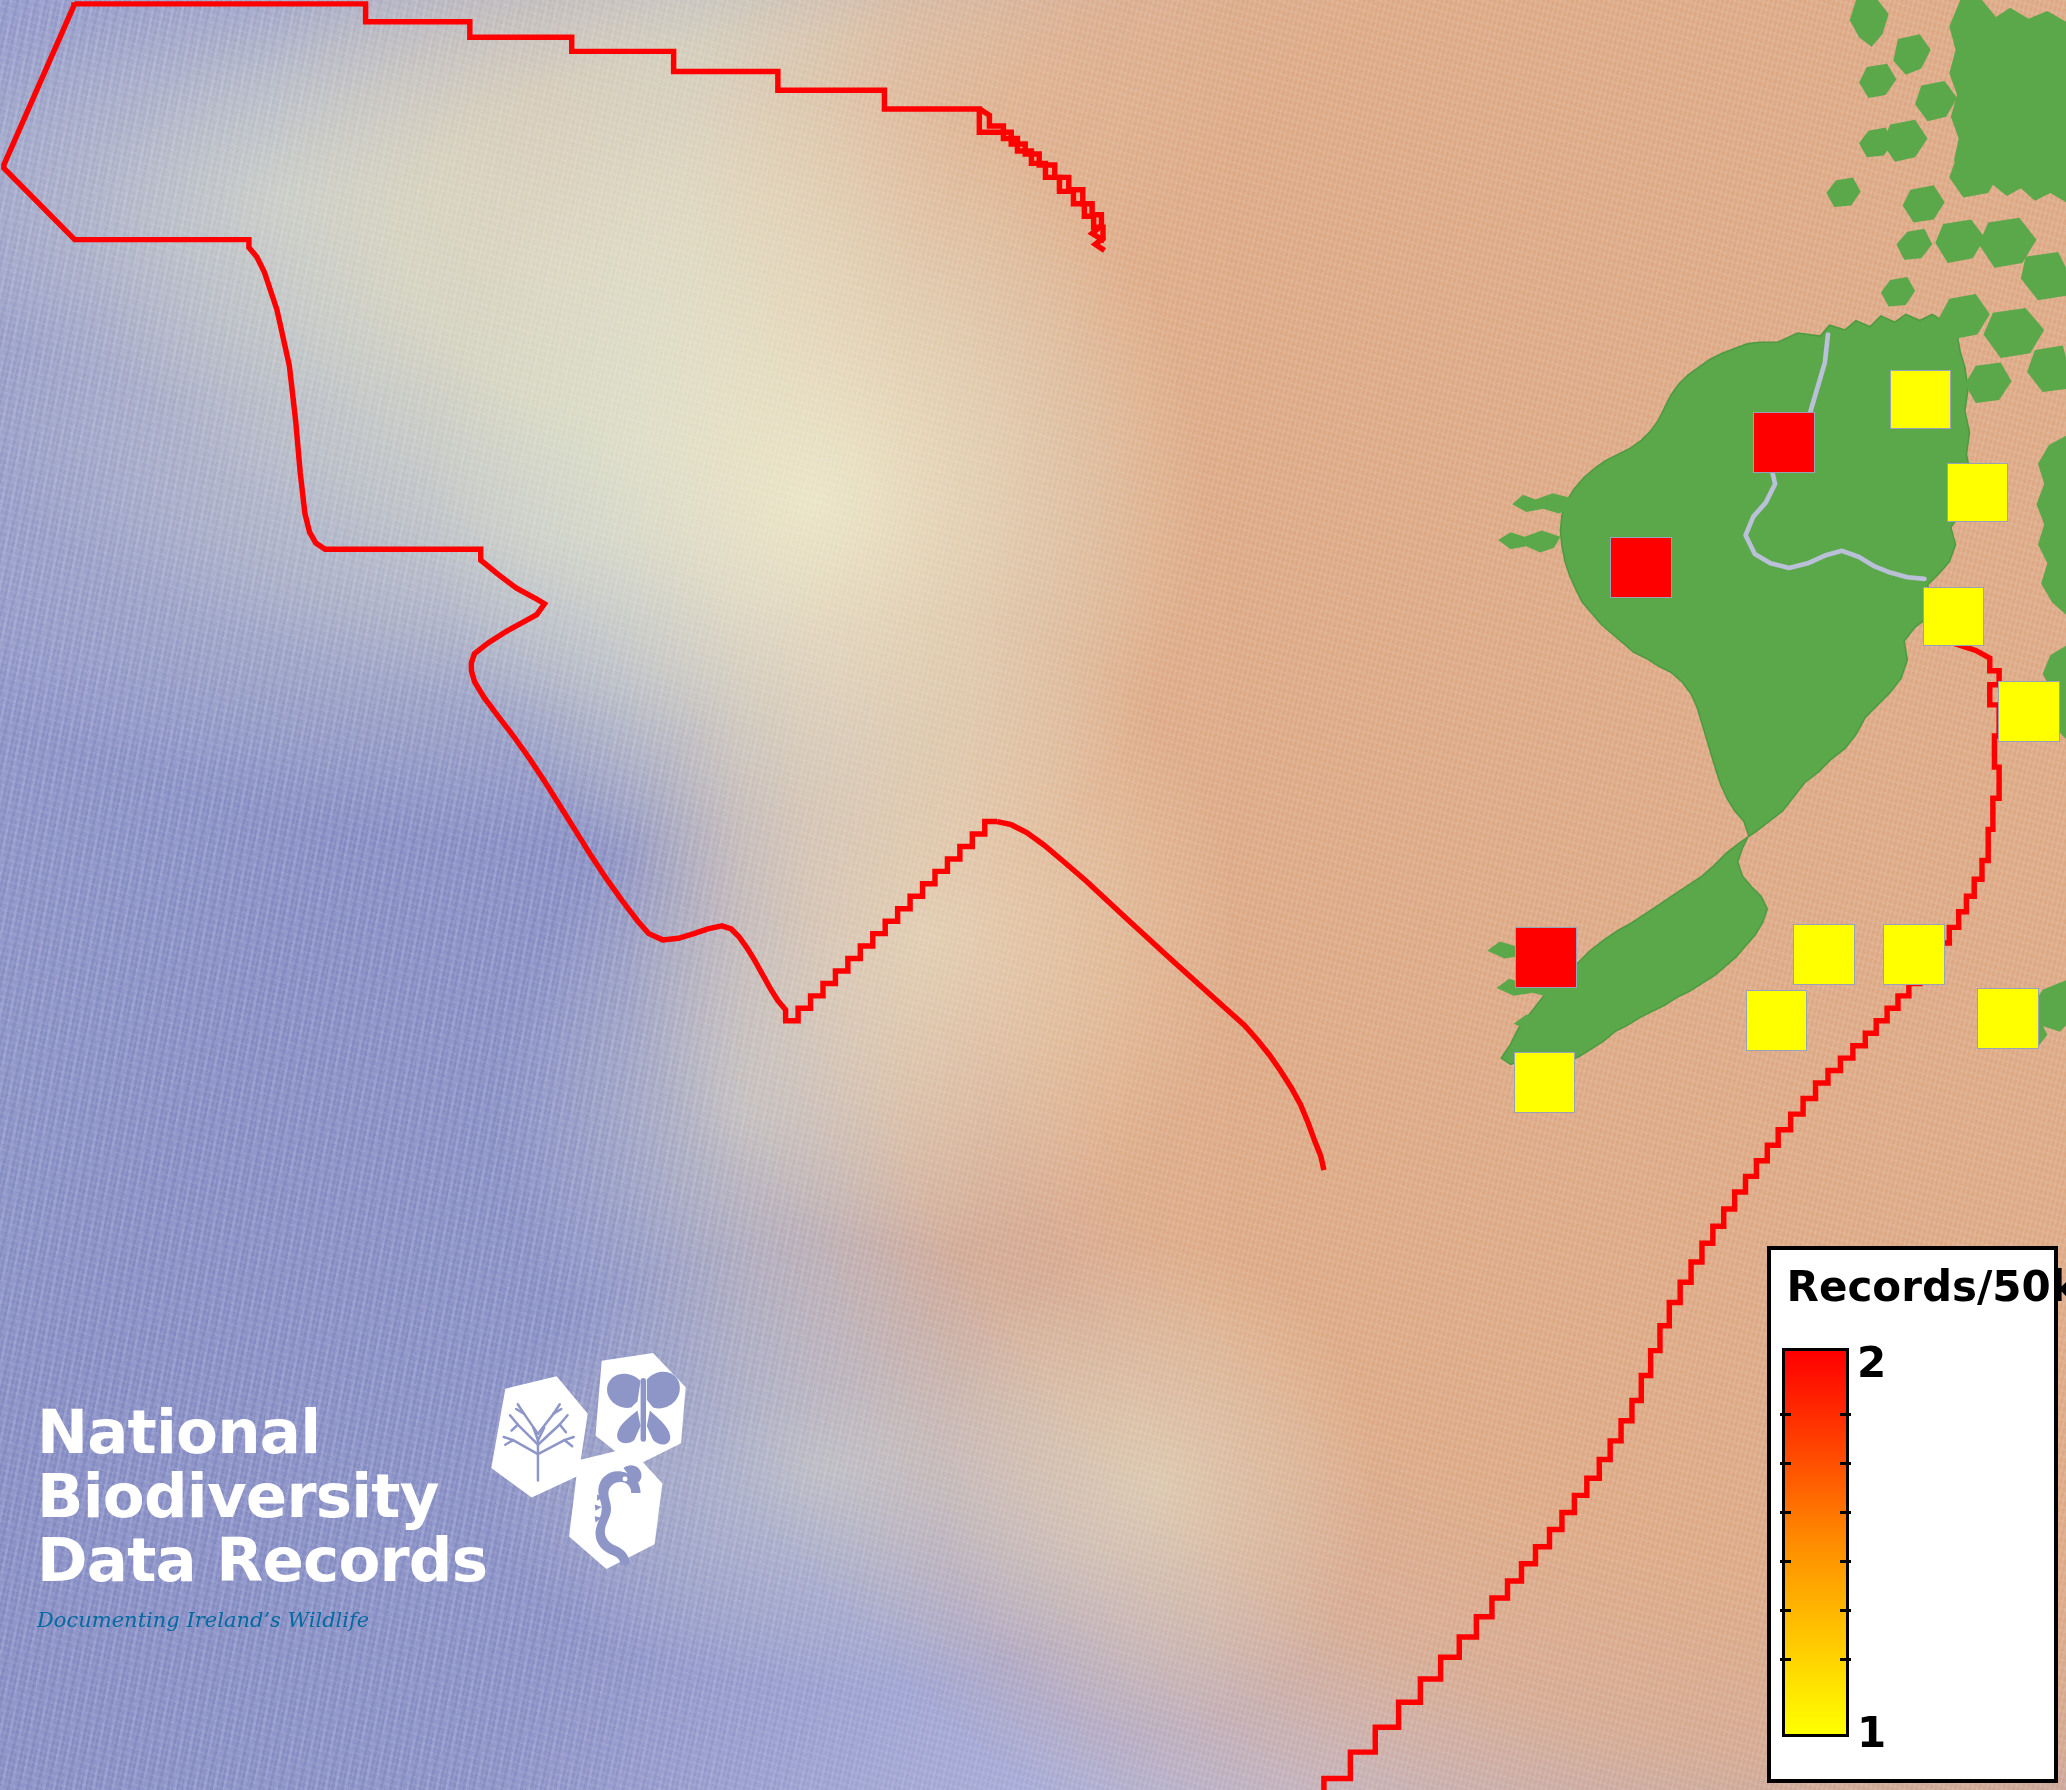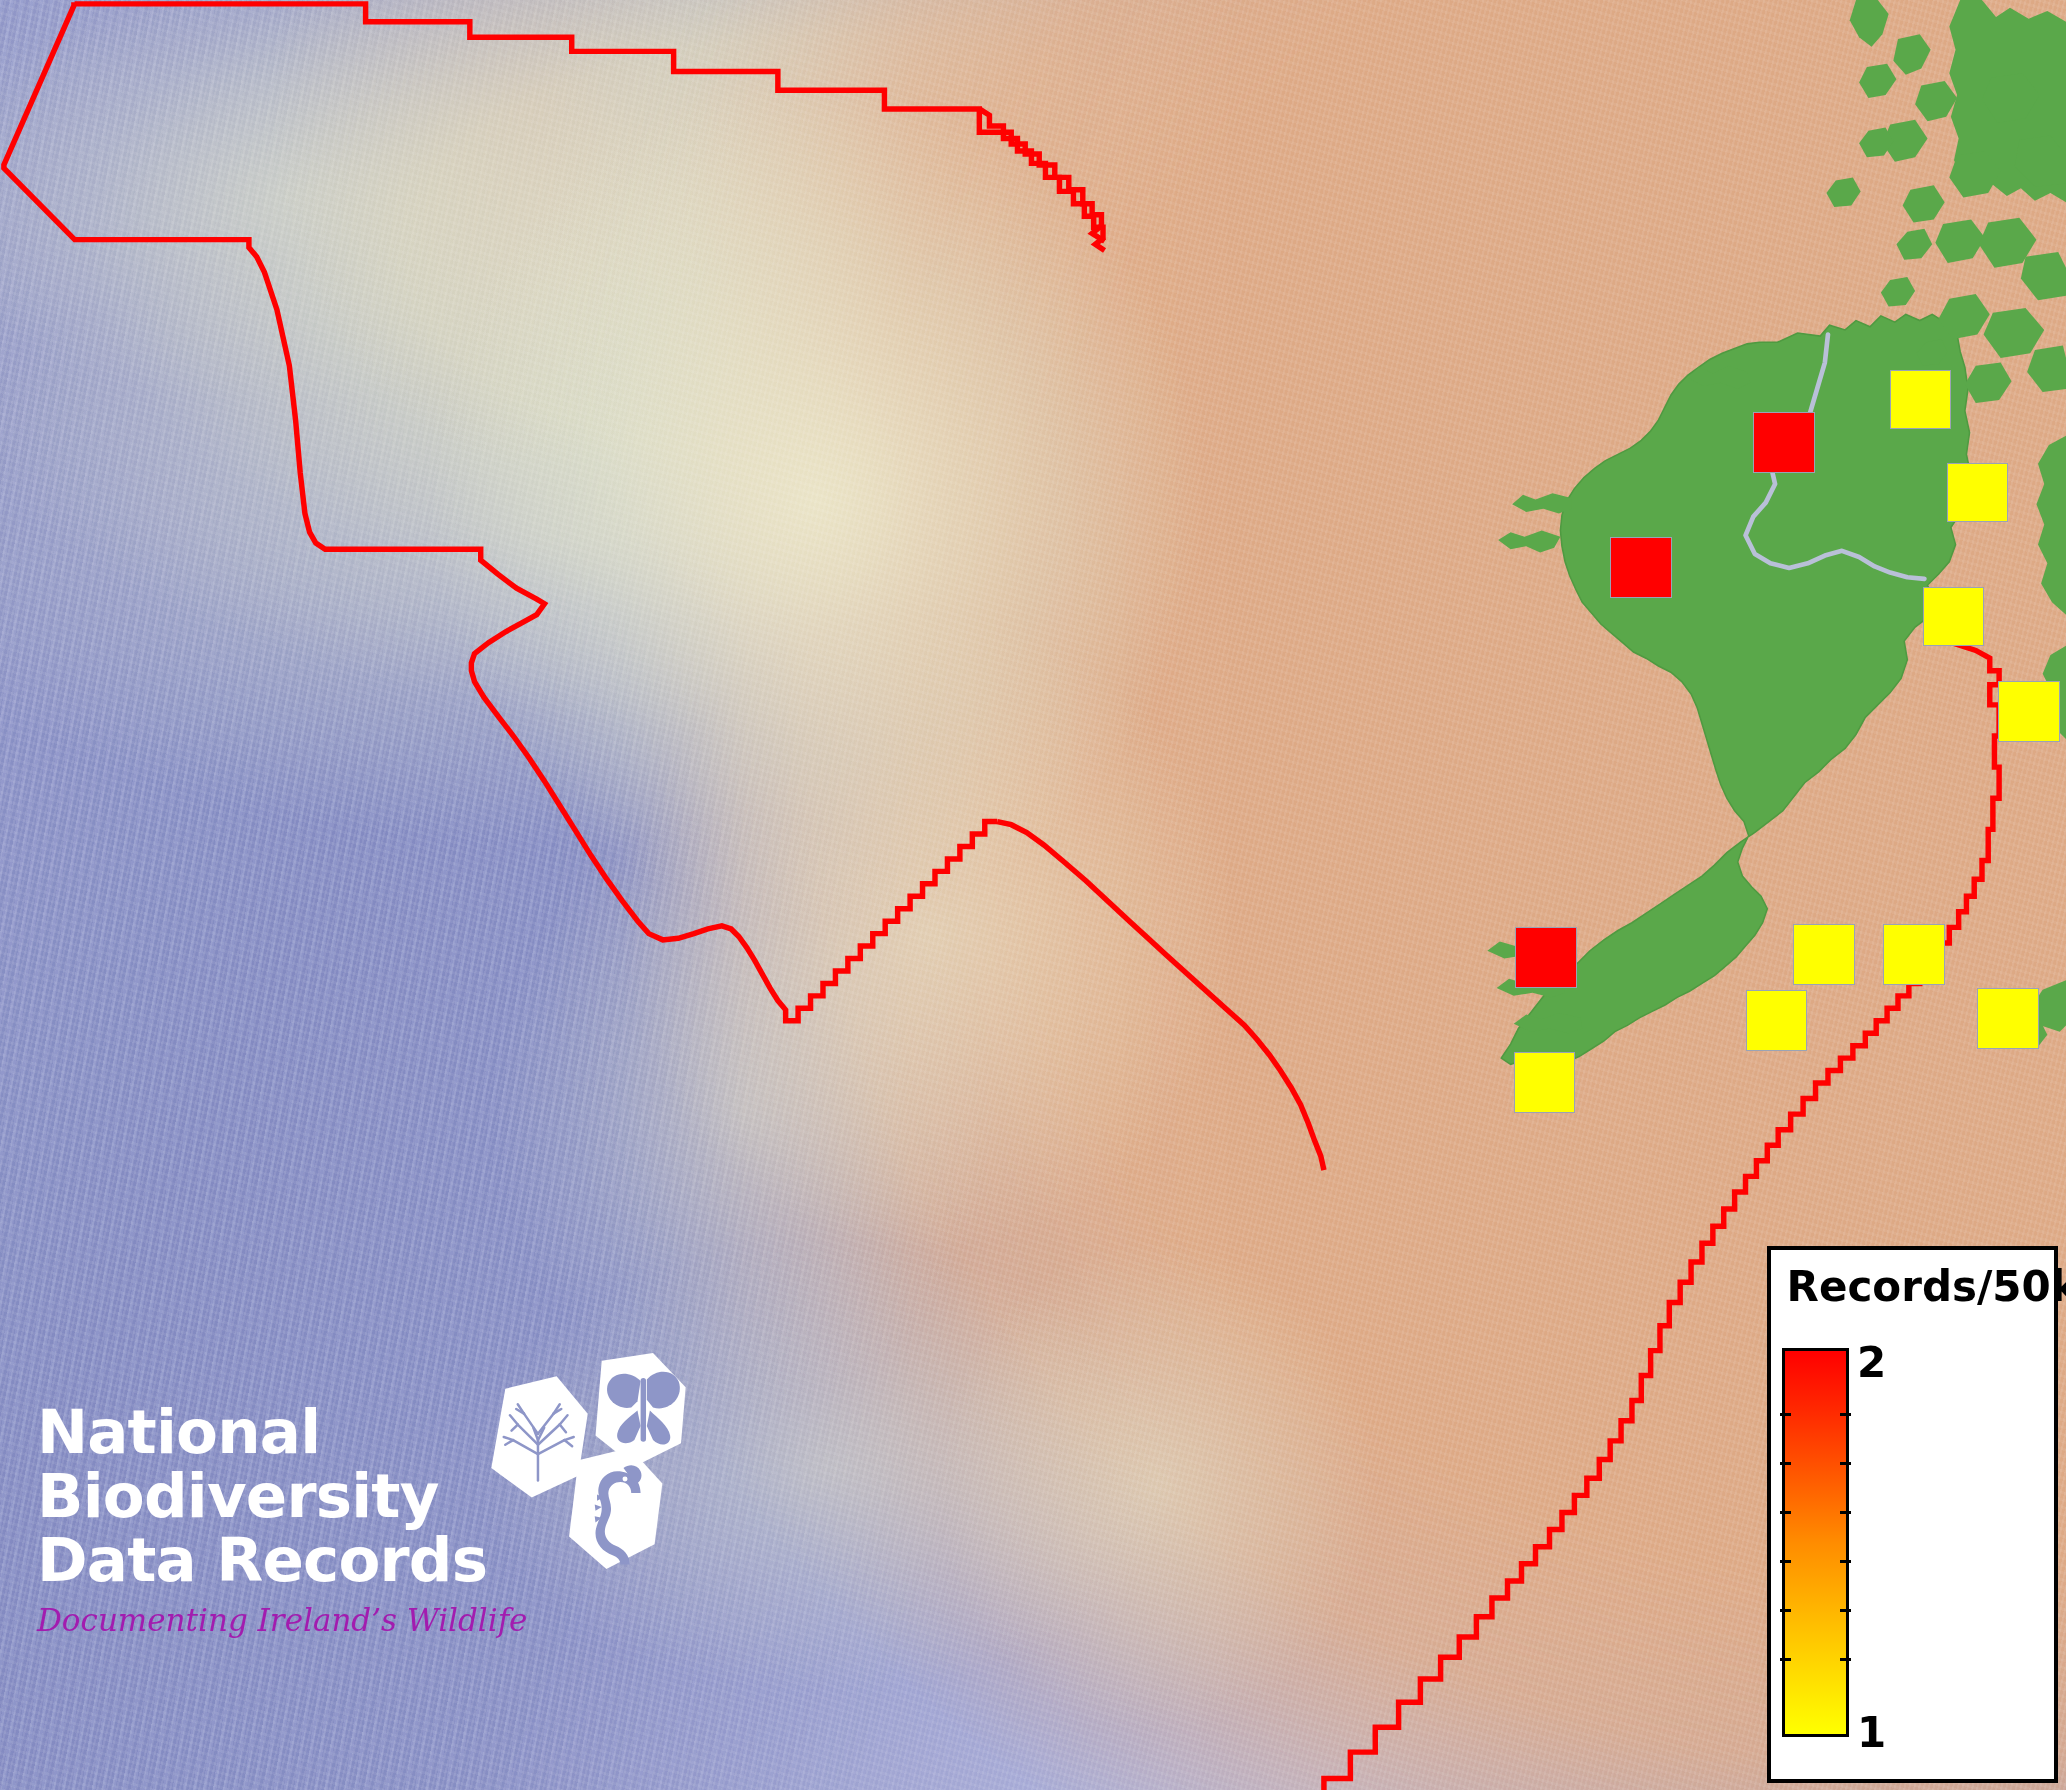--- a/index.html
+++ b/index.html
@@ -104,24 +104,24 @@
     font-weight: bold;
     font-size: 61px;
     line-height: 64px;
     letter-spacing: -0.8px;
     color: #ffffff;
     white-space: nowrap;
   }
   .logo-tag {
     font-family: "DejaVu Serif", serif;
     font-style: italic;
-    font-size: 31px;
+    font-size: 21px;
     line-height: 40px;
     margin-top: 7.8px;
-    color: #a21caf;
+    color: #0369a1;
     white-space: nowrap;
   }
   .logo-mark { position: absolute; left: 420px; top: -47px; width: 249px; height: 241px; }
 
   
   .legend {
     position: absolute;
     left: 1767px;
     top: 1246px;
     width: 291px;

